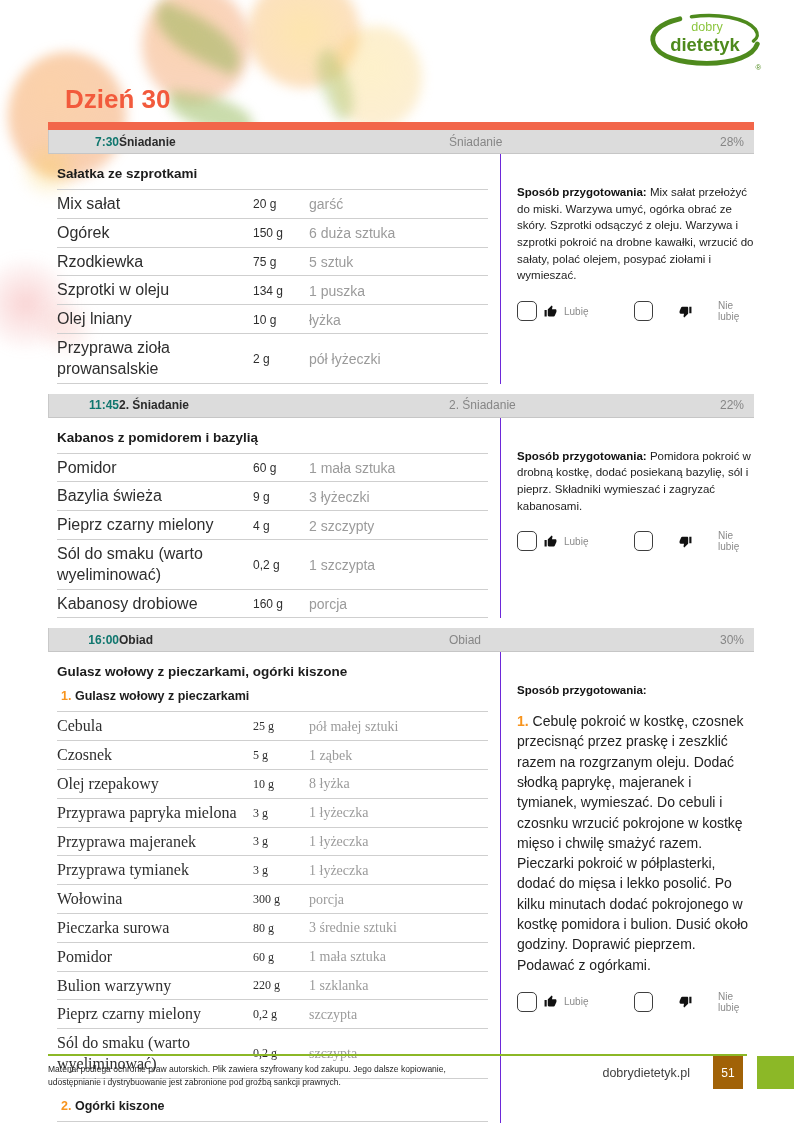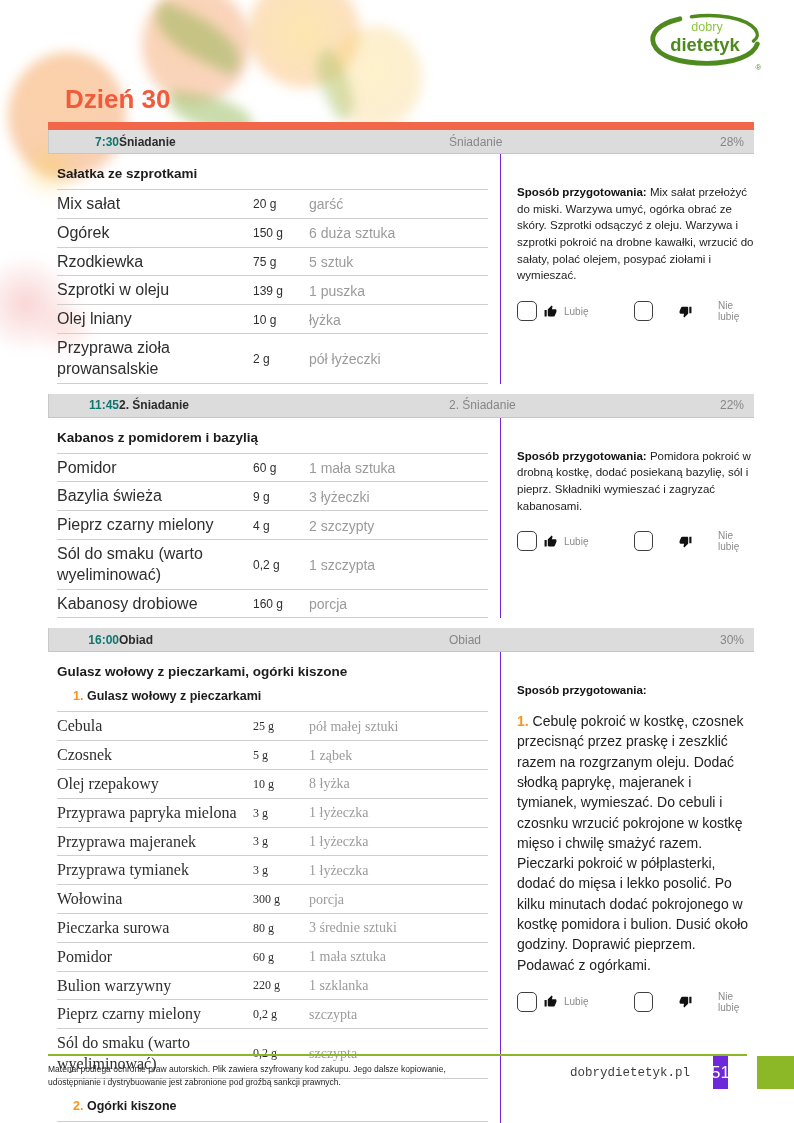--- a/index.html
+++ b/index.html
@@ -45,21 +45,21 @@
   .meal-time{width:54px;padding-left:16px;font-weight:bold;color:#0f766e;text-align:right;}
   .meal-name{width:330px;font-weight:bold;color:#2b2b2b;}
   .meal-name-right{flex:1;color:#868686;}
   .meal-percent{width:60px;text-align:right;padding-right:10px;color:#868686;}
 
   .meal-body{display:flex;align-items:stretch;}
   .left-col{width:440px;margin-right:12px;padding-left:9px;box-sizing:border-box;}
   .right-col{flex:1;border-left:1px solid #6d28d9;padding:30px 0 0 16px;box-sizing:border-box;}
 
   .dish-title{margin:12px 0 8px;font-size:13.5px;font-weight:bold;color:#1c1c1c;}
-  .group-title{margin:10px 16px 6px;font-size:12.5px;font-weight:bold;color:#1c1c1c;}
+  .group-title{margin:10px 4px 6px;font-size:12.5px;font-weight:bold;color:#1c1c1c;}
   .group-title + .ing-table{margin-top:8px;font-family:Liberation Serif, serif;}
   .group-num{color:#f7941d;}
   .gap-top{margin-top:20px;}
 
   .ing-table{border-top:1px solid #cfcfcf;}
   .ing-row{display:grid;grid-template-columns:196px 52px 1fr;align-items:center;
     border-bottom:1px solid #cfcfcf;padding:4px 0 3px;min-height:12px;}
   .ing-name{font-size:16px;color:#2e2e2e;line-height:1.3;}
   .ing-amount{font-size:12px;color:#2e2e2e;}
   .ing-measure{font-size:14px;color:#9b9b9b;padding-left:4px;}
@@ -73,23 +73,23 @@
   .fb{display:flex;align-items:center;gap:7px;}
   .fb + .fb{margin-left:46px;gap:26px;}
   .checkbox{width:18px;height:18px;border:1.5px solid #3f3f3f;border-radius:5px;background:#fff;cursor:pointer;}
   .thumb{display:flex;}
   .fb-label{font-size:10px;color:#8a8a8a;}
 
   
   .footer{position:absolute;left:0;bottom:12px;width:794px;height:57px;border-radius:17px;}
   .footer-line{position:absolute;left:48px;width:699px;top:0;height:2px;background:#8cb827;}
   .disclaimer{position:absolute;left:48px;top:9px;width:402px;font-size:8.5px;line-height:1.55;color:#1f1f1f;margin:0;}
-  .site{position:absolute;right:104px;top:12px;font-size:12.5px;color:#3f3f3f;font-family:Liberation Mono, monospace;}
-  .pagenum{position:absolute;left:713px;top:2px;width:15px;height:33px;background:#6d28d9;
-    color:#fff;font-size:17px;display:flex;align-items:center;justify-content:center;}
+  .site{position:absolute;right:104px;top:12px;font-size:12.5px;color:#3f3f3f;}
+  .pagenum{position:absolute;left:713px;top:2px;width:30px;height:33px;background:#a16207;
+    color:#fff;font-size:12px;display:flex;align-items:center;justify-content:center;}
   .edgebox{position:absolute;left:757px;top:2px;width:37px;height:33px;background:#8cb827;}
 </style>
 </head>
 <body>
 
 <div class="page">
 
   <div class="hero">
     <div class="blob b-orange"></div>
     <div class="blob b-tangerine"></div>
@@ -140,21 +140,21 @@
   </div>
 
   <div class="ing-row">
     <span class="ing-name">Rzodkiewka</span>
     <span class="ing-amount">75 g</span>
     <span class="ing-measure">5 sztuk</span>
   </div>
 
   <div class="ing-row">
     <span class="ing-name">Szprotki w oleju</span>
-    <span class="ing-amount">139 g</span>
+    <span class="ing-amount">134 g</span>
     <span class="ing-measure">1 puszka</span>
   </div>
 
   <div class="ing-row">
     <span class="ing-name">Olej lniany</span>
     <span class="ing-amount">10 g</span>
     <span class="ing-measure">łyżka</span>
   </div>
 
   <div class="ing-row">

